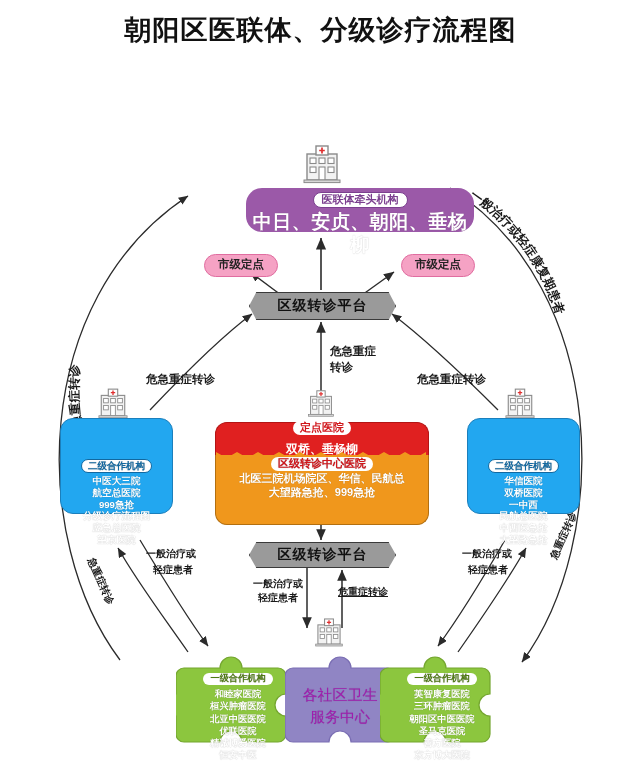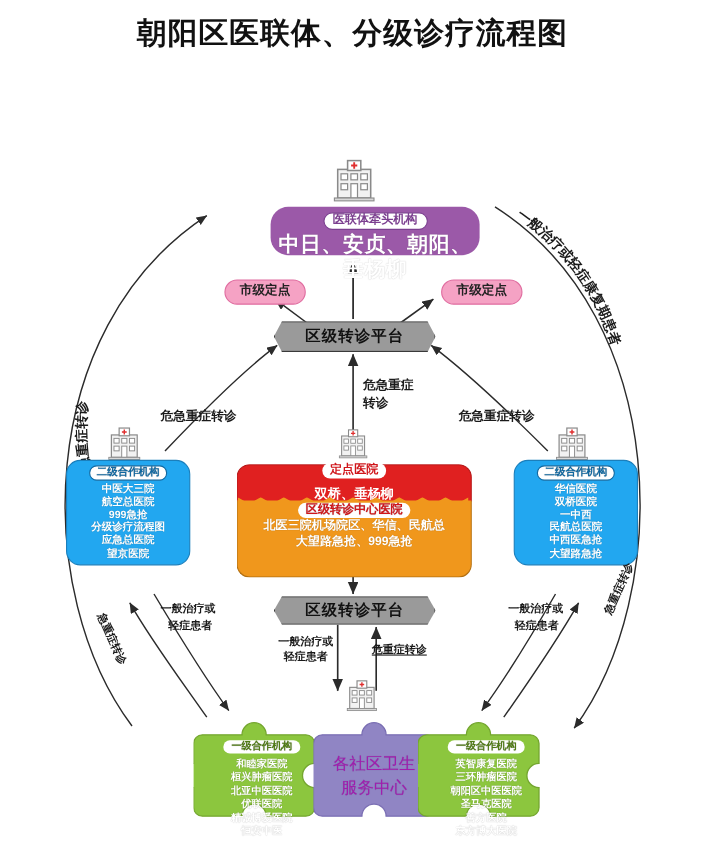--- a/index.html
+++ b/index.html
@@ -30,21 +30,21 @@
     border-radius:14px;text-align:center;color:#fff;
     line-height:1.18;
   }
   .pill{
     display:inline-block;background:#fff;border-radius:20px;
     padding:1px 9px 2px 9px;font-weight:bold;line-height:1.2;
   }
 
   
   #lead{
-    left:246px;top:188px;width:190px;height:44px;
+    left:246px;top:188px;width:228px;height:44px;
     background:#9b59a8;border-radius:16px;
     padding-top:4px;font-size:12px;font-weight:bold;
   }
   #lead .pill{color:#7b3f8f;font-size:11px;border:1px solid #7b3f8f;padding:0px 8px 1px;}
   #lead .sub{margin-top:3px;font-size:19px;letter-spacing:0.5px;
     text-shadow:0 0 1px rgba(0,0,0,.25);}
 
   
   .city{
     background:#f5a2c4;border:1.5px solid #e06da0;border-radius:16px;
@@ -65,21 +65,21 @@
   }
   #plat-top{left:249px;top:292px;width:145px;height:26px;}
   #plat-bot{left:249px;top:542px;width:145px;height:24px;}
 
   
   .blue{
     background:#22a7f0;border:1.5px solid #1b7fbc;border-radius:13px;
     font-size:9.6px;font-weight:bold;padding-top:4px;
     text-shadow:0 0 1px rgba(0,0,0,.3);
   }
-  .blue .pill{color:#1168a0;font-size:9.5px;border:1px solid #1168a0;padding:0 6px 1px;margin-bottom:1px;}
+  .blue .pill{color:#1168a0;font-size:9.5px;border:1px solid #1168a0;padding:0 6px 1px;margin-bottom:1px;margin-top:36px;}
   .blue .row{margin-top:0.5px;}
   #sec-left{left:60px;top:418px;width:113px;height:96px;}
   #sec-right{left:467px;top:418px;width:113px;height:96px;}
 
   
   #center-box{
     left:215px;top:422px;width:212px;height:100px;position:absolute;
   }
   #center-red{
     position:absolute;left:0;top:0;width:212px;height:33px;

